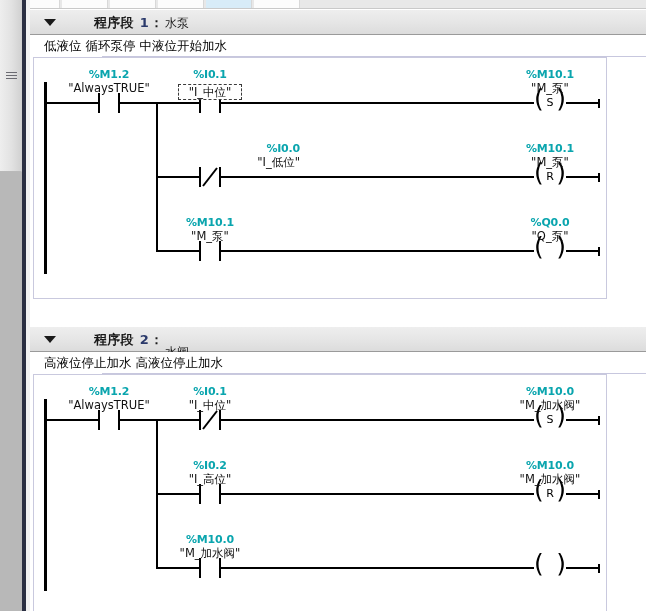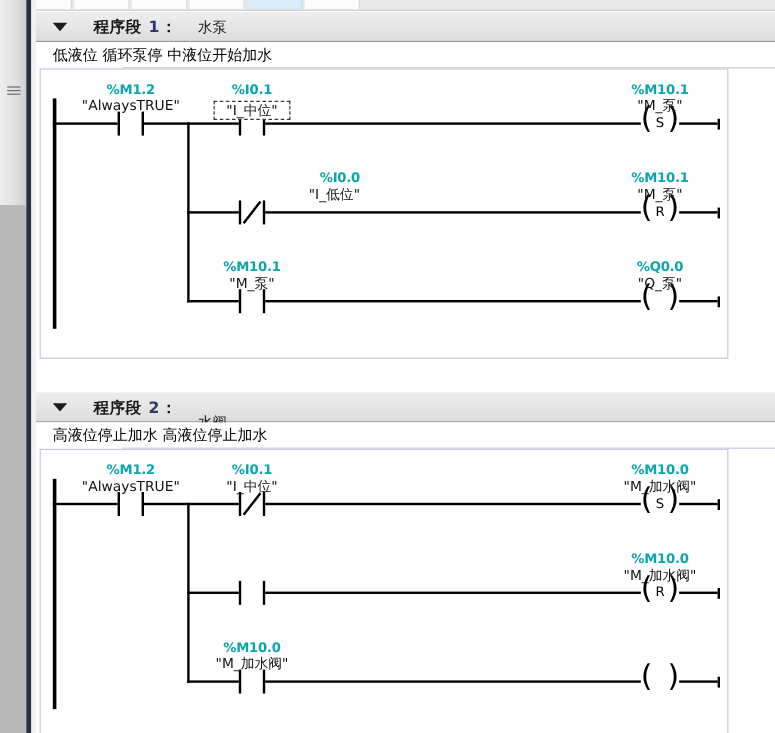--- a/index.html
+++ b/index.html
@@ -93,21 +93,21 @@
     position: absolute;
     left: 14px; top: 9px;
     width: 0; height: 0;
     border-left: 6px solid transparent;
     border-right: 6px solid transparent;
     border-top: 7px solid #1a1a1a;
     cursor: pointer;
   }
   .net-title {
     position: absolute;
-    left: 48px; top: 4px;
+    left: 64px; top: 4px;
     font-size: 13px;
     font-weight: bold;
     color: #1a1a1a;
     white-space: nowrap;
     letter-spacing: 0.3px;
   }
   .net-num {
     color: #2b3a6b;
     font-weight: bold;
     padding: 0 1px;
@@ -403,20 +403,24 @@
             <span class="addr">%M10.0</span>
             <span class="sym">"M_加水阀"</span>
           </div>
           <div class="wire h" style="left: 532px; top: 44px; width: 32px;"></div>
           <div class="term-cap" style="left: 564px; top: 41px;"></div>
           <div class="wire h" style="left: 122px; top: 118px; width: 43px;"></div>
           <div class="contact" style="left: 165px; top: 109px;">
             <div class="bar l"></div>
             <div class="bar r"></div>
           </div>
+          <div class="lbl" style="left: 86px; top: 84px; width: 180px;">
+            <span class="addr">%I0.2</span>
+            <span class="sym">"I_高位"</span>
+          </div>
           <div class="wire h" style="left: 187px; top: 118px; width: 313px;"></div>
           <div class="coil" style="left: 500px; top: 108px;">
             <span class="paren l">(</span>
             <span class="paren r">)</span>
             <span class="letter">R</span>
           </div>
           <div class="lbl" style="left: 426px; top: 84px; width: 180px;">
             <span class="addr">%M10.0</span>
             <span class="sym">"M_加水阀"</span>
           </div>

